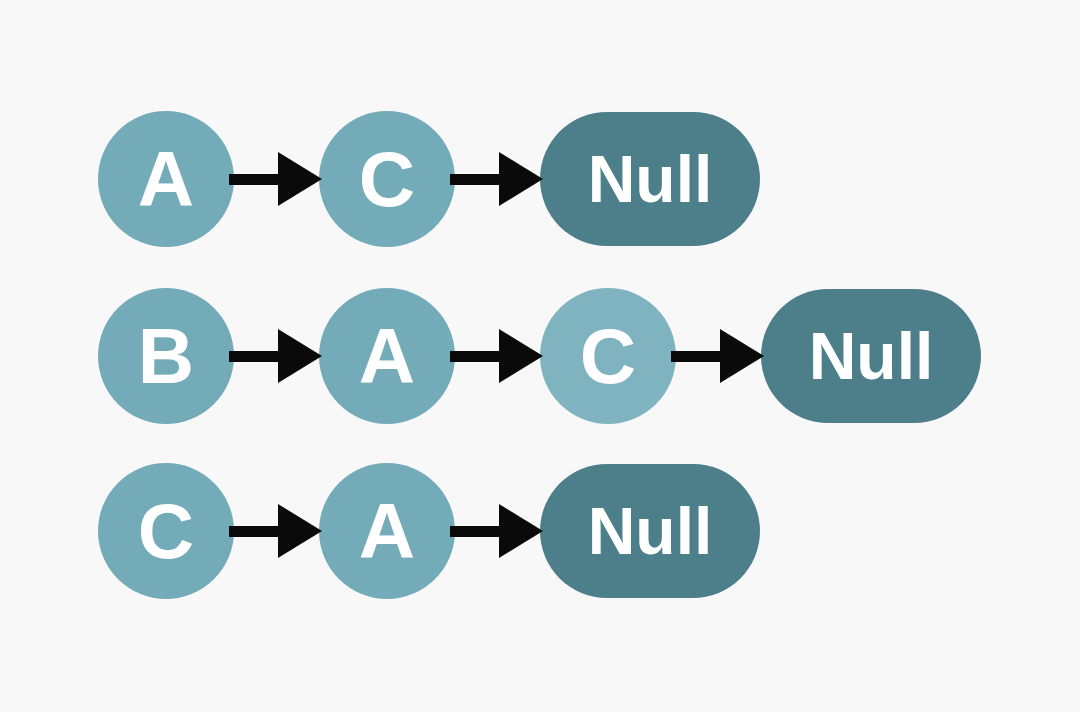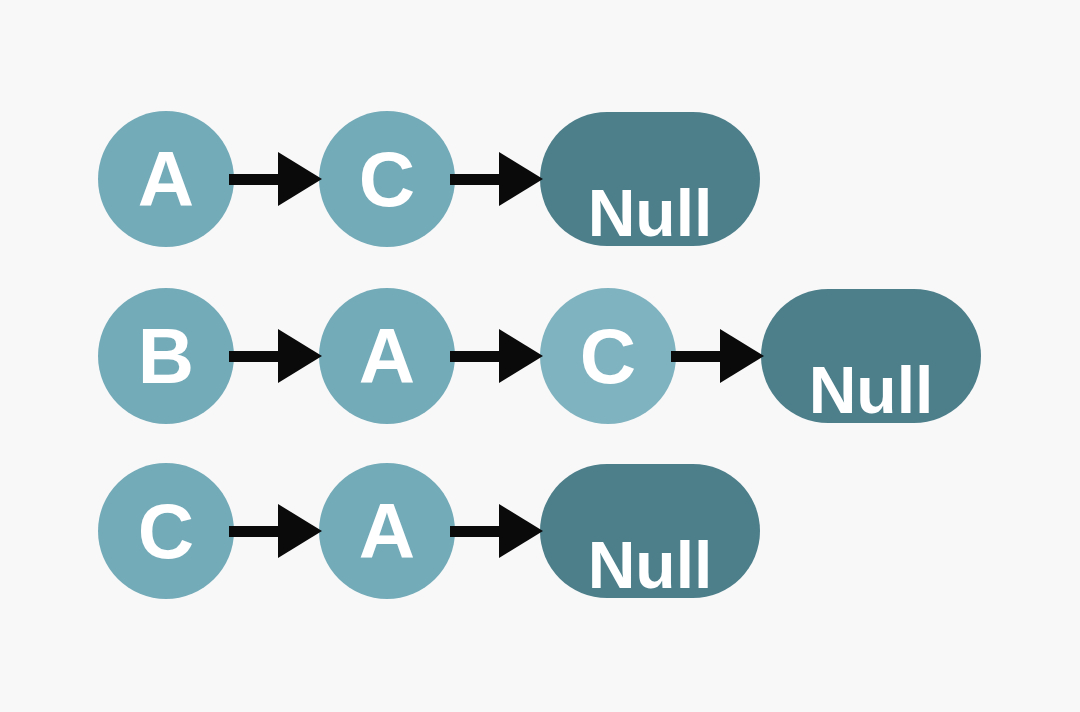--- a/index.html
+++ b/index.html
@@ -23,21 +23,20 @@
   }
   .node.circle {
     width: 136px;
     height: 136px;
     border-radius: 50%;
   }
   .node.pill {
     width: 220px;
     height: 134px;
     border-radius: 67px;
-    align-items: flex-end;
   }
   .node-label {
     color: #ffffff;
     font-weight: bold;
     line-height: 1;
     letter-spacing: 0px;
     user-select: none;
   }
   .circle .node-label {
     font-size: 78px;

